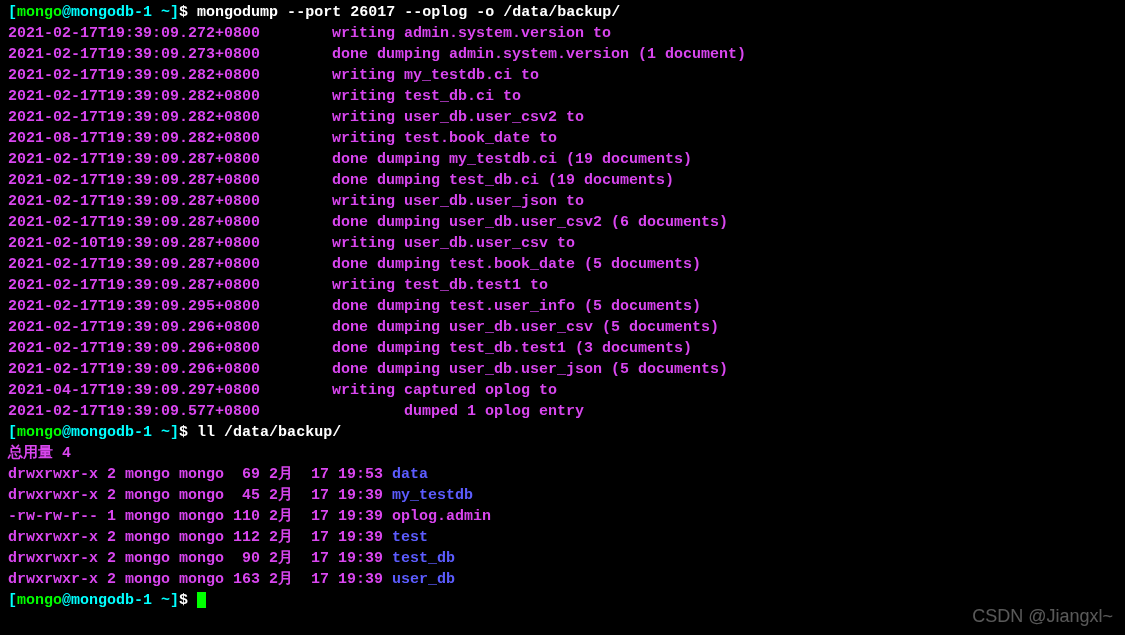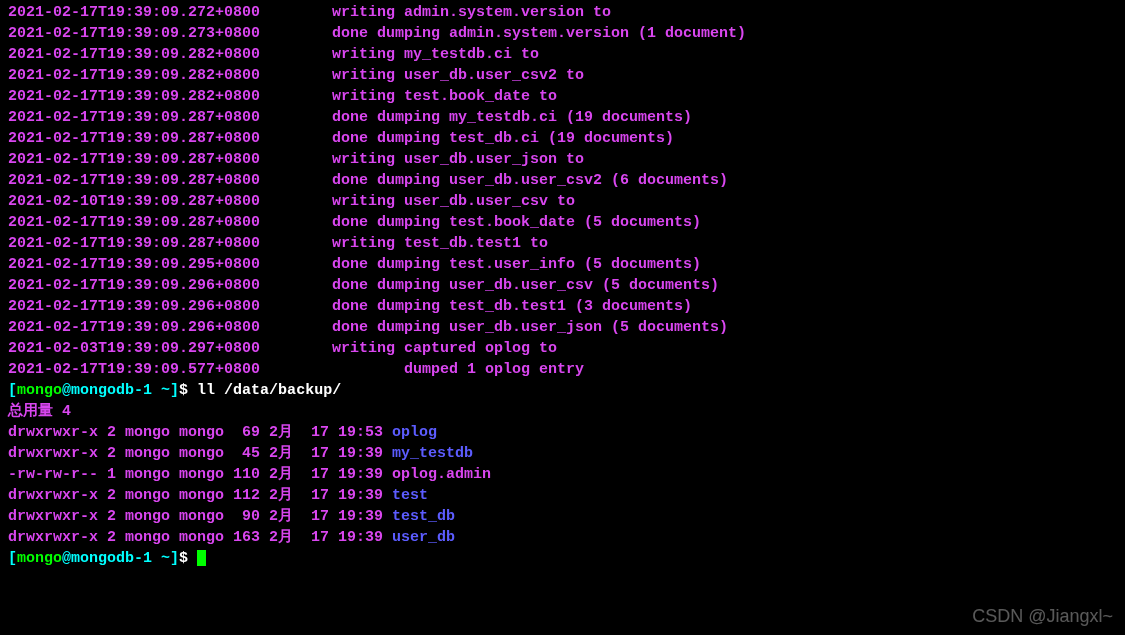--- a/index.html
+++ b/index.html
@@ -66,48 +66,50 @@
       font-family: Arial, sans-serif;
       font-size: 18px;
       font-weight: normal;
     }
   </style>
 </head>
 <body>
 
 <div>
 
+  <div class="line"><span class="bracket">[</span><span class="user">mongo</span><span class="at">@</span><span class="host">mongodb-1 </span><span class="path">~</span><span class="bracket">]</span><span class="prompt-end">$ </span><span class="cmd">mongodump --port 26017 --oplog -o /data/backup/</span></div>
 
   <div id="dump-output">
       <div class="line output">2021-02-17T19:39:09.272+0800        writing admin.system.version to</div>
       <div class="line output">2021-02-17T19:39:09.273+0800        done dumping admin.system.version (1 document)</div>
       <div class="line output">2021-02-17T19:39:09.282+0800        writing my_testdb.ci to</div>
+      <div class="line output">2021-02-17T19:39:09.282+0800        writing test_db.ci to</div>
       <div class="line output">2021-02-17T19:39:09.282+0800        writing user_db.user_csv2 to</div>
-      <div class="line output">2021-02-17T19:39:09.282+0800        writing test.book_date to</div>
+      <div class="line output">2021-08-17T19:39:09.282+0800        writing test.book_date to</div>
       <div class="line output">2021-02-17T19:39:09.287+0800        done dumping my_testdb.ci (19 documents)</div>
       <div class="line output">2021-02-17T19:39:09.287+0800        done dumping test_db.ci (19 documents)</div>
       <div class="line output">2021-02-17T19:39:09.287+0800        writing user_db.user_json to</div>
       <div class="line output">2021-02-17T19:39:09.287+0800        done dumping user_db.user_csv2 (6 documents)</div>
       <div class="line output">2021-02-10T19:39:09.287+0800        writing user_db.user_csv to</div>
       <div class="line output">2021-02-17T19:39:09.287+0800        done dumping test.book_date (5 documents)</div>
       <div class="line output">2021-02-17T19:39:09.287+0800        writing test_db.test1 to</div>
       <div class="line output">2021-02-17T19:39:09.295+0800        done dumping test.user_info (5 documents)</div>
       <div class="line output">2021-02-17T19:39:09.296+0800        done dumping user_db.user_csv (5 documents)</div>
       <div class="line output">2021-02-17T19:39:09.296+0800        done dumping test_db.test1 (3 documents)</div>
       <div class="line output">2021-02-17T19:39:09.296+0800        done dumping user_db.user_json (5 documents)</div>
-      <div class="line output">2021-02-03T19:39:09.297+0800        writing captured oplog to</div>
+      <div class="line output">2021-04-17T19:39:09.297+0800        writing captured oplog to</div>
       <div class="line output">2021-02-17T19:39:09.577+0800                dumped 1 oplog entry</div>
     </div>
 
   <div class="line"><span class="bracket">[</span><span class="user">mongo</span><span class="at">@</span><span class="host">mongodb-1 </span><span class="path">~</span><span class="bracket">]</span><span class="prompt-end">$ </span><span class="cmd">ll /data/backup/</span></div>
 
   <div class="line output">总用量 4</div>
 
   <div id="ls-output">
-      <div class="line"><span class="output">drwxrwxr-x 2 mongo mongo  69 2月  17 19:53 </span><span class="dir">oplog</span></div>
+      <div class="line"><span class="output">drwxrwxr-x 2 mongo mongo  69 2月  17 19:53 </span><span class="dir">data</span></div>
       <div class="line"><span class="output">drwxrwxr-x 2 mongo mongo  45 2月  17 19:39 </span><span class="dir">my_testdb</span></div>
       <div class="line"><span class="output">-rw-rw-r-- 1 mongo mongo 110 2月  17 19:39 </span><span class="output">oplog.admin</span></div>
       <div class="line"><span class="output">drwxrwxr-x 2 mongo mongo 112 2月  17 19:39 </span><span class="dir">test</span></div>
       <div class="line"><span class="output">drwxrwxr-x 2 mongo mongo  90 2月  17 19:39 </span><span class="dir">test_db</span></div>
       <div class="line"><span class="output">drwxrwxr-x 2 mongo mongo 163 2月  17 19:39 </span><span class="dir">user_db</span></div>
     </div>
 
   <div class="line"><span class="bracket">[</span><span class="user">mongo</span><span class="at">@</span><span class="host">mongodb-1 </span><span class="path">~</span><span class="bracket">]</span><span class="prompt-end">$ </span><span class="cursor"></span></div>
 
 </div>

